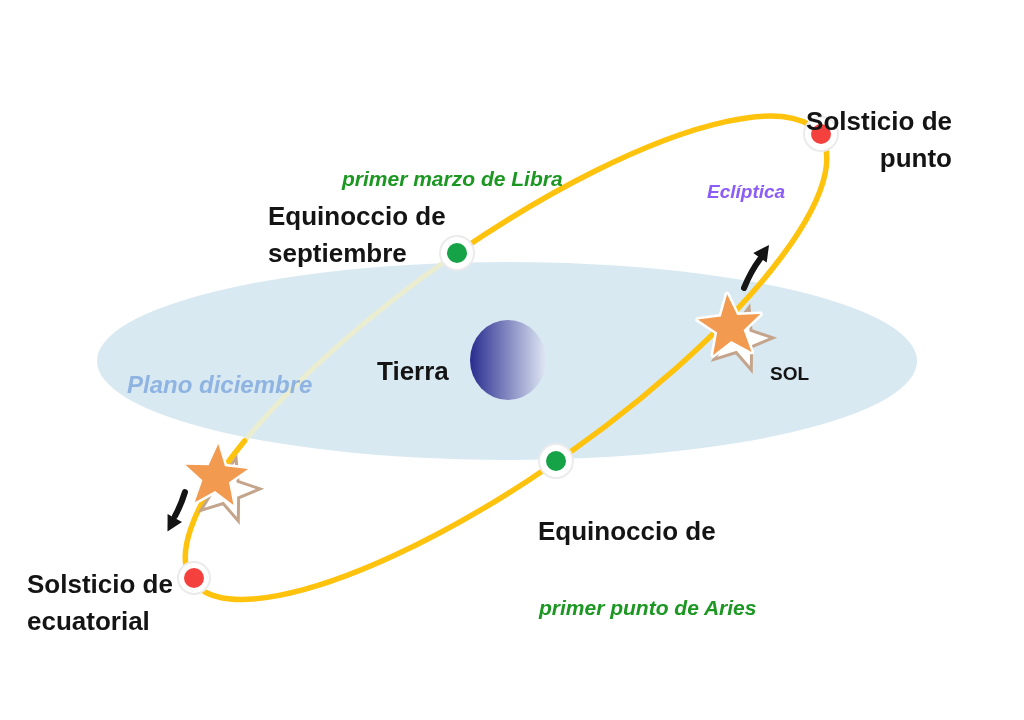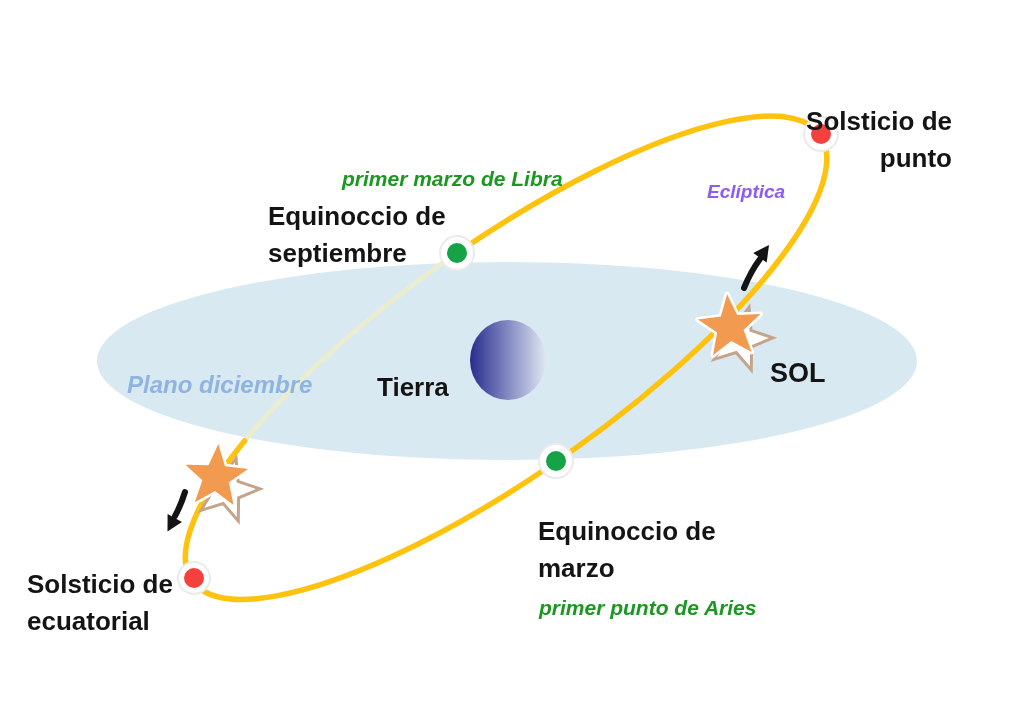--- a/index.html
+++ b/index.html
@@ -122,27 +122,26 @@
 
   <div class="lbl lbl-green" style="left:342px; top:138px;">primer marzo de Libra</div>
 
   <div class="lbl lbl-big" style="left:268px; top:170px;">
     <div>Equinoccio de</div>
     <div>septiembre</div>
   </div>
 
   <div class="lbl lbl-plane" style="left:127px; top:342px;">Plano diciembre</div>
 
-  <div class="lbl lbl-big" style="left:377px; top:341px;">Tierra</div>
+  <div class="lbl lbl-big" style="left:377px; top:325px;">Tierra</div>
 
-  <div class="lbl lbl-big" style="left:770px; top:327px; font-size:27px;">SOL</div>
+  <div class="lbl lbl-big" style="left:770px; top:327px; font-size:19px;">SOL</div>
 
   <div class="lbl lbl-big" style="left:538px; top:485px;">
     <div>Equinoccio de</div>
-    <div>marzo</div>
   </div>
 
   <div class="lbl lbl-green" style="left:539px; top:567px;">primer punto de Aries</div>
 
   <div class="lbl lbl-big" style="left:27px; top:538px;">
     <div>Solsticio de</div>
     <div>ecuatorial</div>
   </div>
 
 </div>

